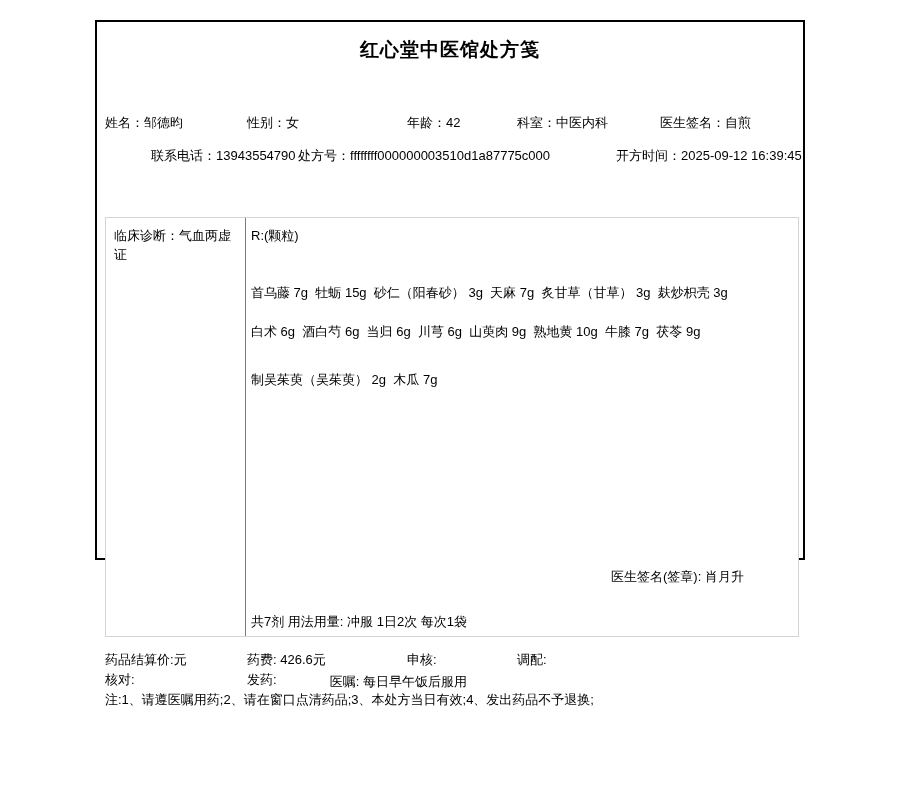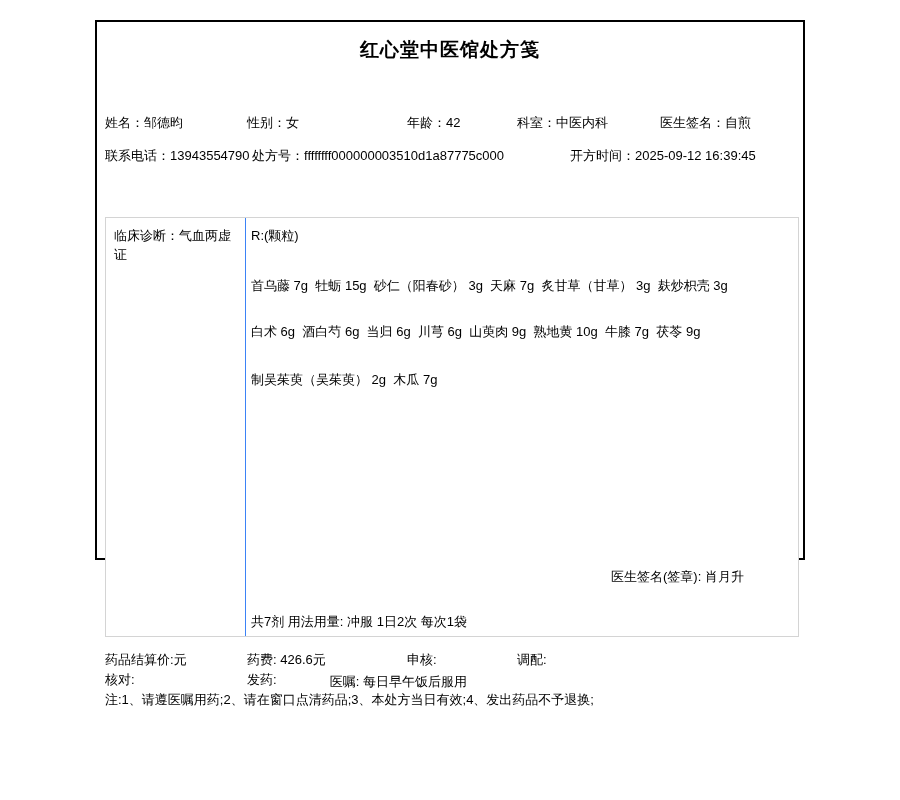--- a/index.html
+++ b/index.html
@@ -19,38 +19,38 @@
   }
   .title {
     position: absolute; left: 0; top: 15px; width: 100%;
     text-align: center;
     font-size: 19px; font-weight: bold;
     letter-spacing: 1px;
   }
   .row { position: absolute; left: 0; width: 100%; height: 18px; }
   .row .cell { position: absolute; top: 0; white-space: nowrap; }
   .info-row-1 { top: 92px; }
-  .info-row-2 { top: 125px; }
+  .info-row-2 { top: 125px; margin-left: 46px; }
 
   .rx-box {
     position: absolute; left: 8px; top: 195px;
     width: 694px; height: 420px;
     border: 1px solid #d4d4d4;
     background: #fff;
   }
   .diag-cell {
     position: absolute; left: 0; top: 0; bottom: 0;
     width: 140px;
     border-right: 1px solid #3b82f6;
     padding: 8px 2px 0 8px;
     line-height: 19px;
   }
   .rx-header { position: absolute; left: 145px; top: 9px; white-space: pre-wrap; }
   .herb-line { position: absolute; left: 145px; white-space: pre-wrap; }
-  .herb-line-0 { top: 59px; text-align: right; }
+  .herb-line-0 { top: 66px; text-align: right; }
   .herb-line-1 { top: 105px; }
   .herb-line-2 { top: 153px; }
   .usage-block { position: absolute; left: 145px; top: 354px; line-height: 20px; white-space: pre-wrap; text-align: right; }
   .signature { position: absolute; left: 505px; top: 350px; white-space: nowrap; }
 
   .footer-row-1 { top: 629px; }
   .footer-row-2 { top: 649px; padding-left: 48px; }
   .footer-row-3 { top: 669px; }
   .note-line { position: absolute; left: 8px; top: 0; white-space: nowrap; text-align: right; }
 

